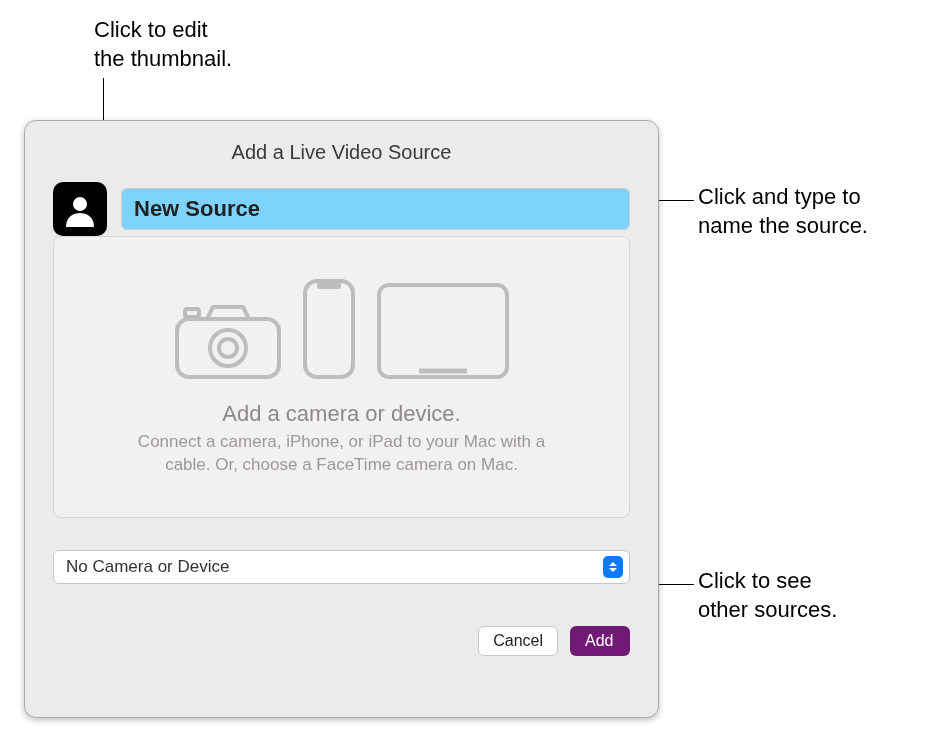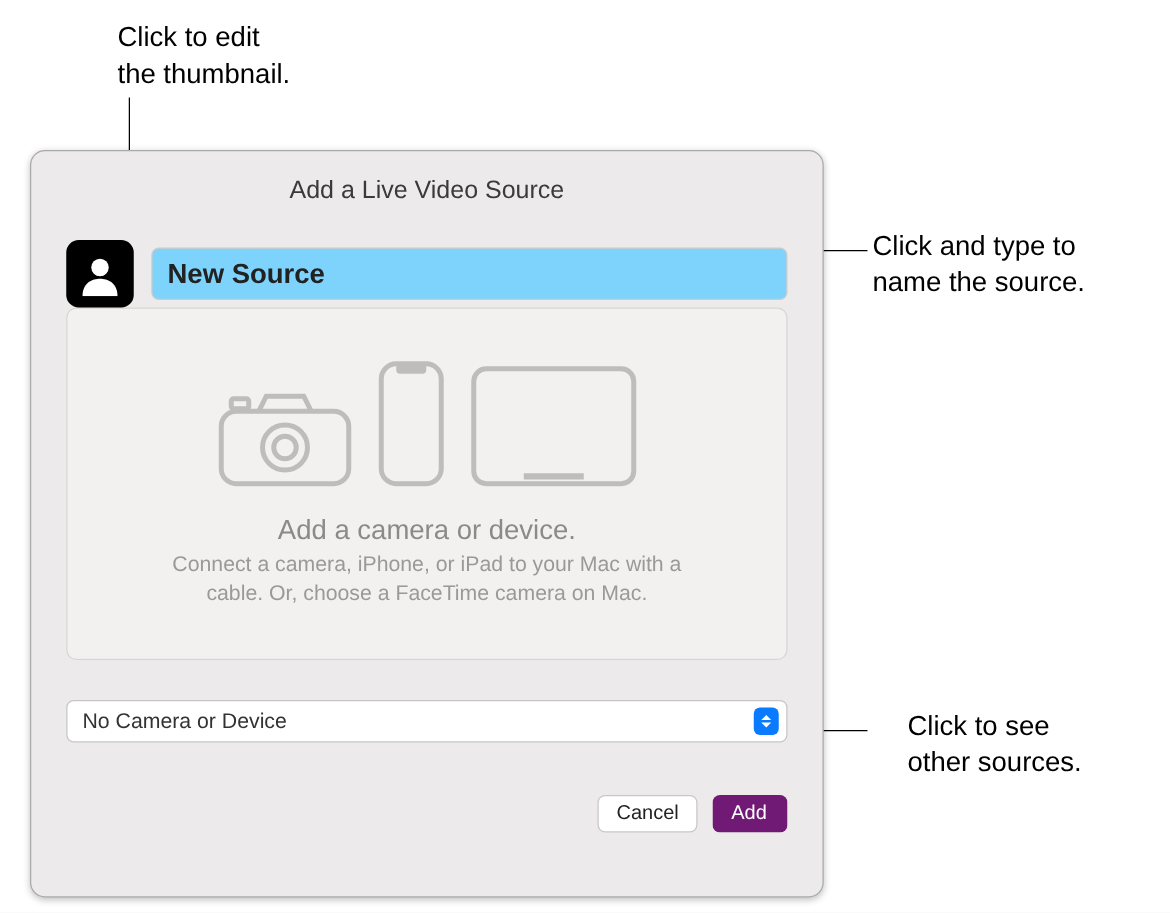--- a/index.html
+++ b/index.html
@@ -40,21 +40,21 @@
     box-shadow: 0 2px 6px rgba(0,0,0,0.25);
     overflow: hidden;
   }
   .win-inner {
     padding: 18px 28px 18px 28px;
   }
   .win-title {
     text-align: center;
     font-size: 20px;
     color: #3a3a3a;
-    margin: 2px 0 28px 0;
+    margin: 2px 0 18px 0;
   }
   .head-row {
     display: flex;
     align-items: center;
     gap: 14px;
   }
   .thumb {
     width: 54px;
     height: 54px;
     border-radius: 10px;
@@ -179,21 +179,21 @@
 <div class="stage">
 
   <div class="callout" style="left:94px; top:16px; width:180px; white-space:pre-line;">Click to edit
 the thumbnail.</div>
   <div class="leader" style="left:103px; top:78px; width:1px; height:98px;"></div>
 
   <div class="callout" style="left:698px; top:183px; width:210px; white-space:pre-line;">Click and type to
 name the source.</div>
   <div class="leader" style="left:602px; top:200px; width:92px; height:1px;"></div>
 
-  <div class="callout" style="left:698px; top:567px; width:200px; white-space:pre-line;margin-left:28px;">Click to see
+  <div class="callout" style="left:698px; top:567px; width:200px; white-space:pre-line;">Click to see
 other sources.</div>
   <div class="leader" style="left:618px; top:584px; width:76px; height:1px;"></div>
 
   <div class="window">
     <div class="win-inner">
       <div class="win-title">Add a Live Video Source</div>
 
       <div class="head-row">
         <div class="thumb">
           <span>

